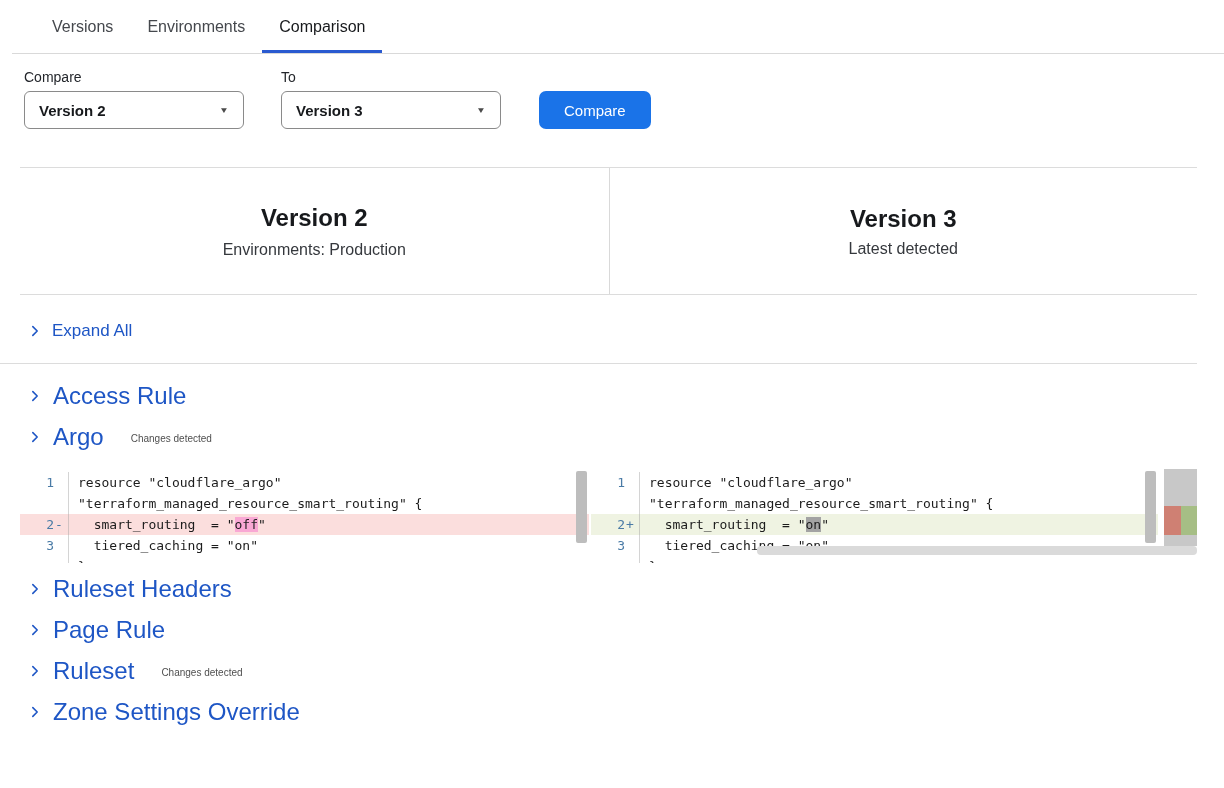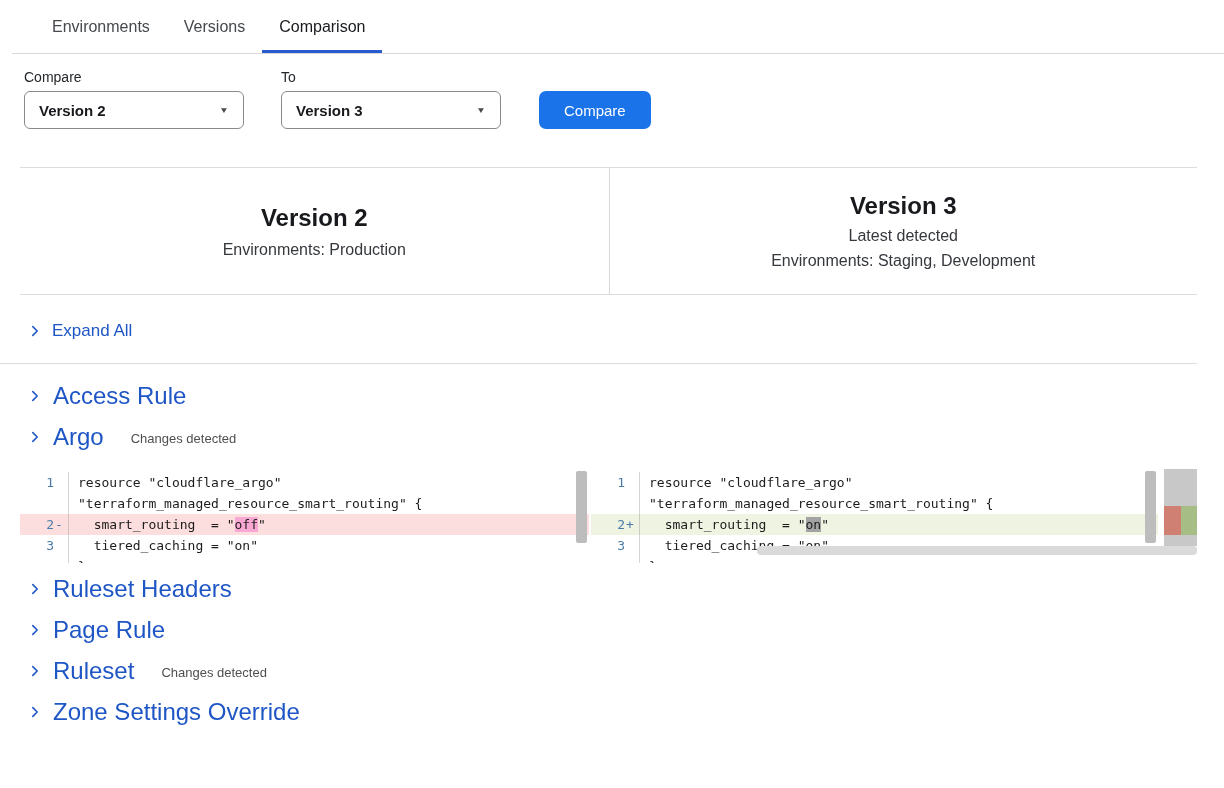--- a/index.html
+++ b/index.html
@@ -63,21 +63,21 @@
   .expand-label { font-size: 17px; }
 
   
   .section-row {
     display: flex; align-items: center; gap: 11px;
     padding-left: 28px; margin-top: 17px;
     color: #1e56c5; cursor: pointer; height: 24px;
   }
   .section-row.first { margin-top: 20px; }
   .section-label { font-size: 24px; }
-  .section-badge { font-size: 13px; color: #4f4f4f; margin-left: 16px; padding-top: 3px; }
+  .section-badge { font-size: 10px; color: #4f4f4f; margin-left: 16px; padding-top: 3px; }
   .chev { width: 14px; height: 14px; flex: 0 0 14px; display: block; }
 
   
   .diff-wrap {
     display: flex; align-items: flex-start;
     margin: 20px 27px 0 20px; height: 94px;
     position: relative; overflow: hidden;
     font-family: "DejaVu Sans Mono", monospace; font-size: 13px;
   }
   .pane { position: relative; height: 94px; overflow: hidden; background: #fff; padding-top: 3px; }
@@ -103,22 +103,22 @@
   .mini-added  { position: absolute; top: 37px; left: 17px; width: 16px; height: 29px; background: #a6be85; }
   .hscroll {
     position: absolute; top: 77px; right: 0; width: 440px; height: 9px;
     background: #dadada; border-radius: 4px;
   }
 </style>
 </head>
 <body>
 
 <nav class="tabbar">
+  <div class="tab">Versions</div>
   <div class="tab">Environments</div>
-  <div class="tab">Versions</div>
   <div class="tab active">Comparison</div>
 </nav>
 
 <div class="controls">
   <div class="field">
     <span class="field-label">Compare</span>
     <div class="select">
       <span class="select-value">Version 2</span>
       <span class="caret">▼</span>
     </div>
@@ -136,21 +136,20 @@
 <div class="divider top-rule"></div>
 
 <div class="ver-headers">
   <div class="ver-col">
     <div class="ver-title">Version 2</div>
     <div class="ver-sub">Environments: Production</div>
   </div>
   <div class="ver-col right">
     <div class="ver-title">Version 3</div>
     <div class="ver-sub tight">Latest detected</div>
-    <div class="ver-sub tight">Environments: Staging, Development</div>
   </div>
 </div>
 
 <div class="divider"></div>
 
 <div class="expand-row">
   <svg class="chev" viewBox="0 0 16 16">
     <path d="M5.5 3l5 5-5 5" fill="none" stroke="#1e56c5" stroke-width="1.8" stroke-linecap="round" stroke-linejoin="round"></path>
   </svg>
   <span class="expand-label">Expand All</span>

